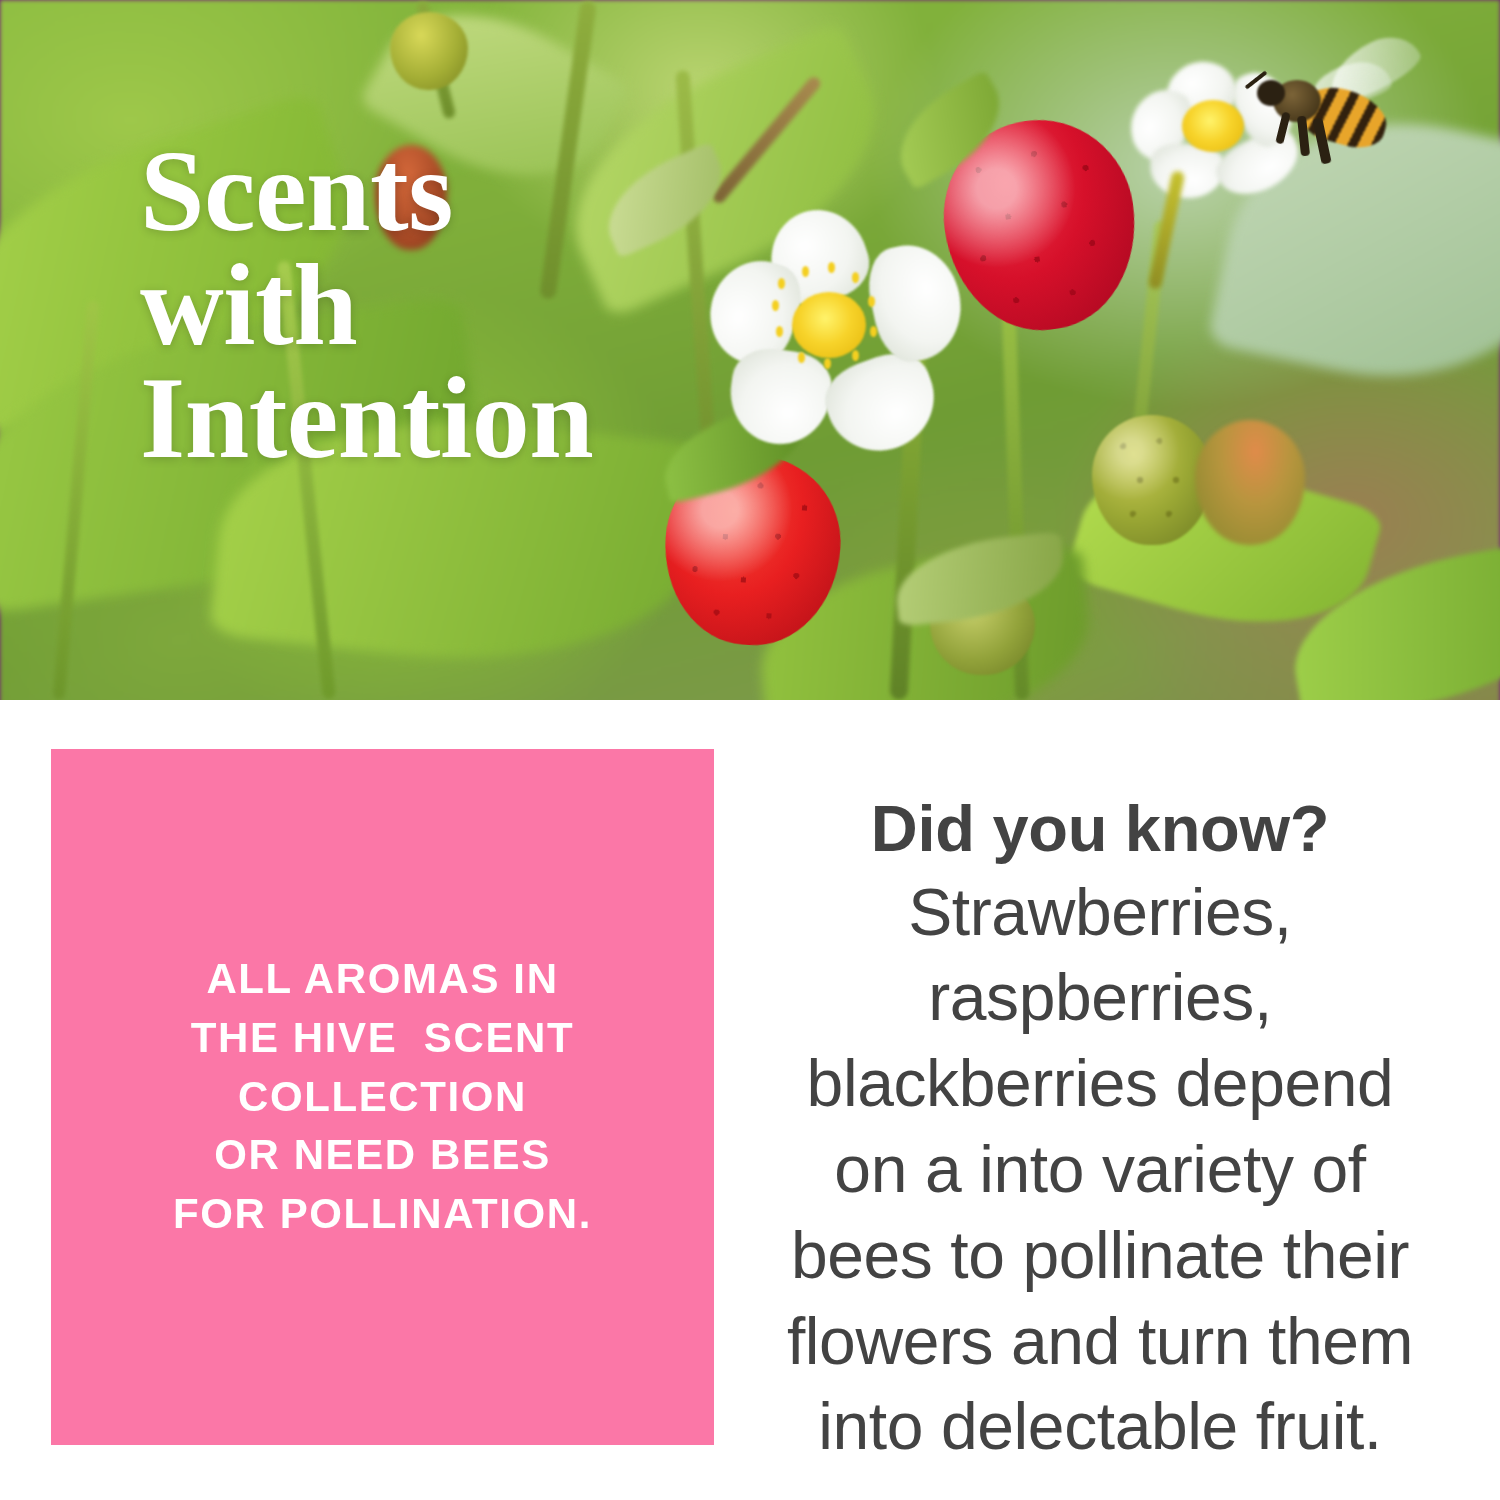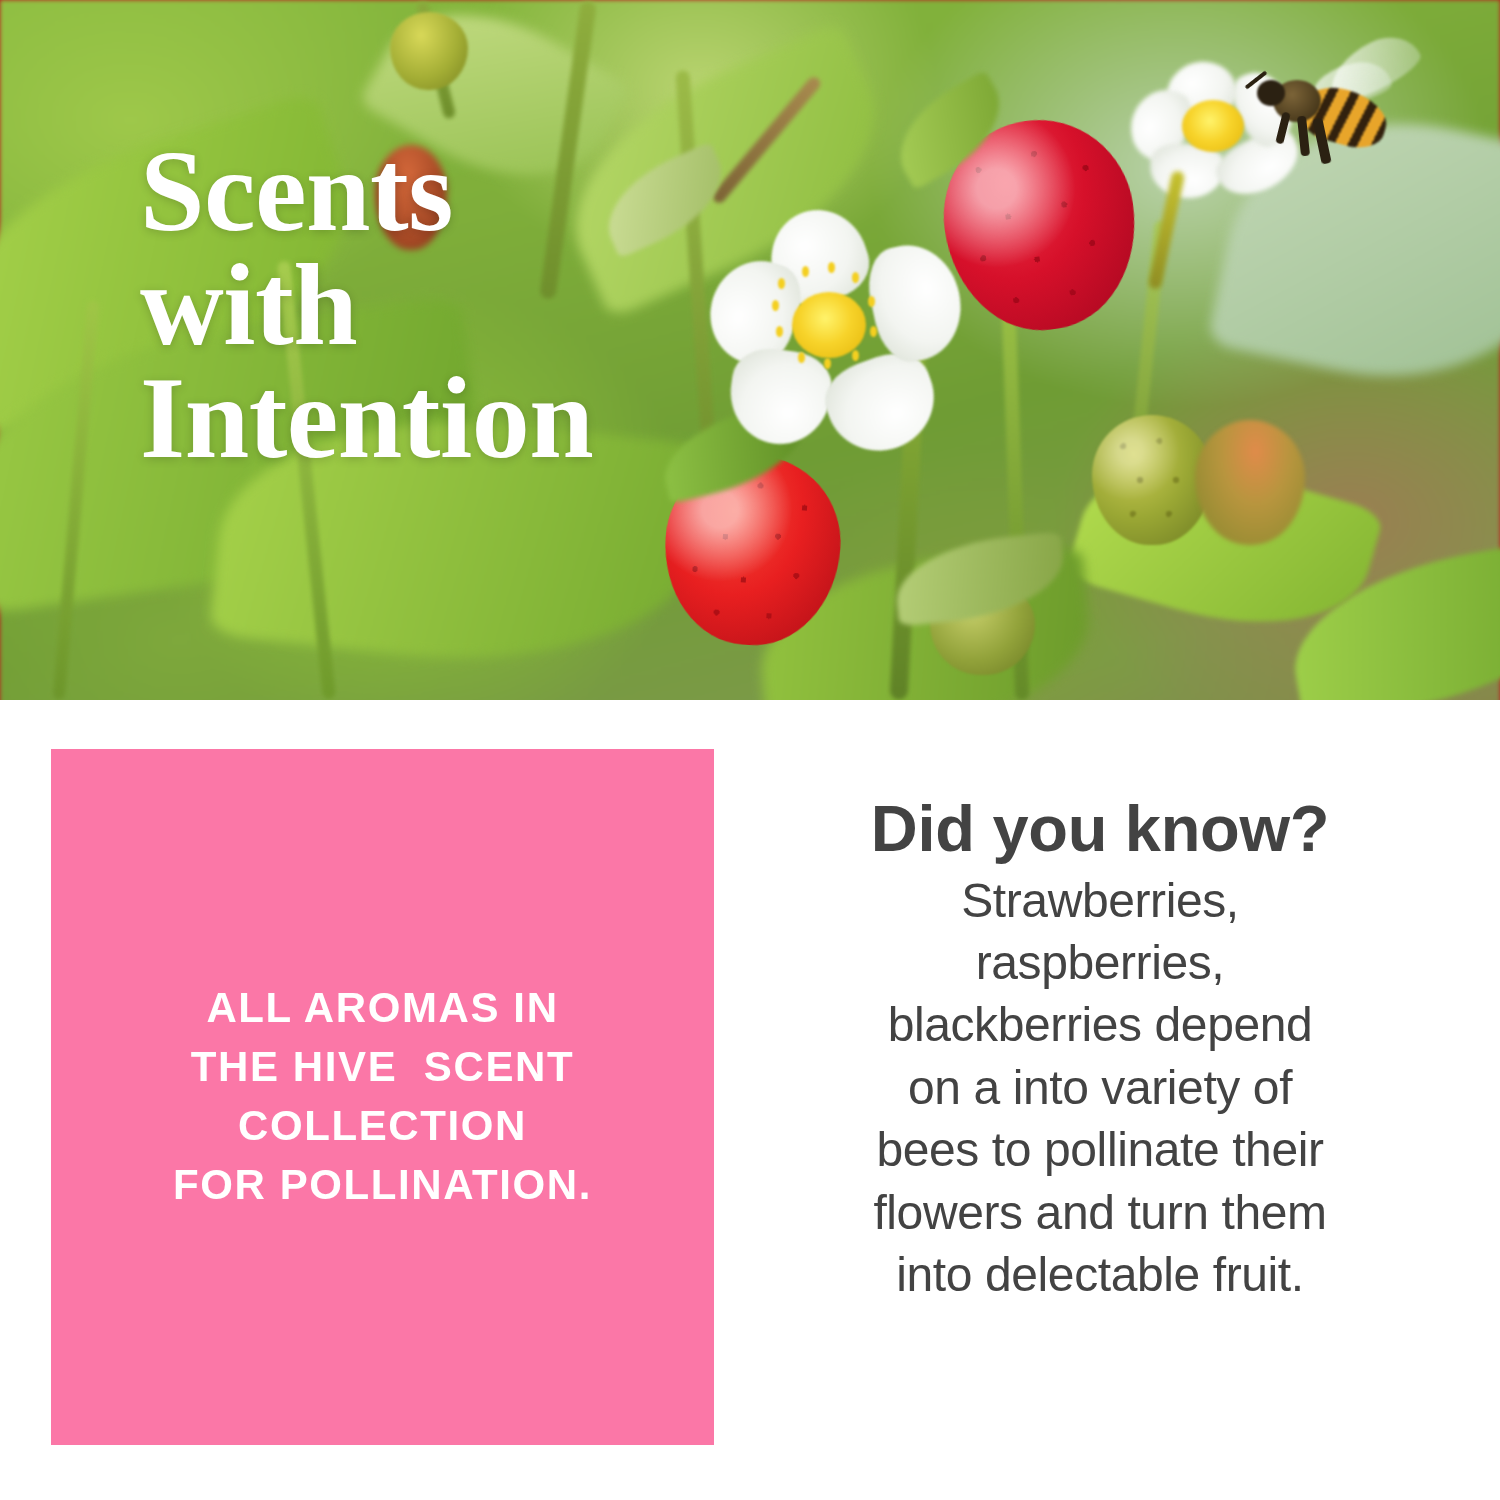--- a/index.html
+++ b/index.html
@@ -23,21 +23,21 @@
   }
 
   
   #hero {
     position: absolute;
     left: 0;
     top: 0;
     width: 1500px;
     height: 817px;
     overflow: hidden;
-    background: #b91c1c;
+    background: #701a75;
   }
 
   .photo-layer {
     position: absolute;
     inset: 0;
   }
 
   
   #bg-foliage {
     background:
@@ -224,21 +224,21 @@
     font-family: "Liberation Sans", sans-serif;
     font-weight: 700;
     font-size: 65px;
     line-height: 1.18;
     letter-spacing: -0.3px;
     margin: 11px 0 2px 0;
   }
   #fact-body {
     font-family: "Liberation Sans", sans-serif;
     font-weight: 400;
-    font-size: 48px;
+    font-size: 66px;
     line-height: 1.30;
     letter-spacing: -0.4px;
     color: #434343;
   }
   #fact-body .fline { display: block; white-space: nowrap; }
 </style>
 </head>
 <body>
 
 <div id="poster">
@@ -349,20 +349,21 @@
     </div>
   </div>
 
   <div id="lower">
 
     <div id="pink-panel">
       <div id="pink-copy">
         <span class="pline">ALL AROMAS IN</span>
         <span class="pline">THE HIVE  SCENT</span>
         <span class="pline">COLLECTION</span>
+        <span class="pline">OR NEED BEES</span>
         <span class="pline">FOR POLLINATION.</span>
       </div>
     </div>
 
     <div id="fact-block">
       <div id="fact-heading">Did you know?</div>
       <div id="fact-body">
         <span class="fline">Strawberries,</span>
         <span class="fline">raspberries,</span>
         <span class="fline">blackberries depend</span>

